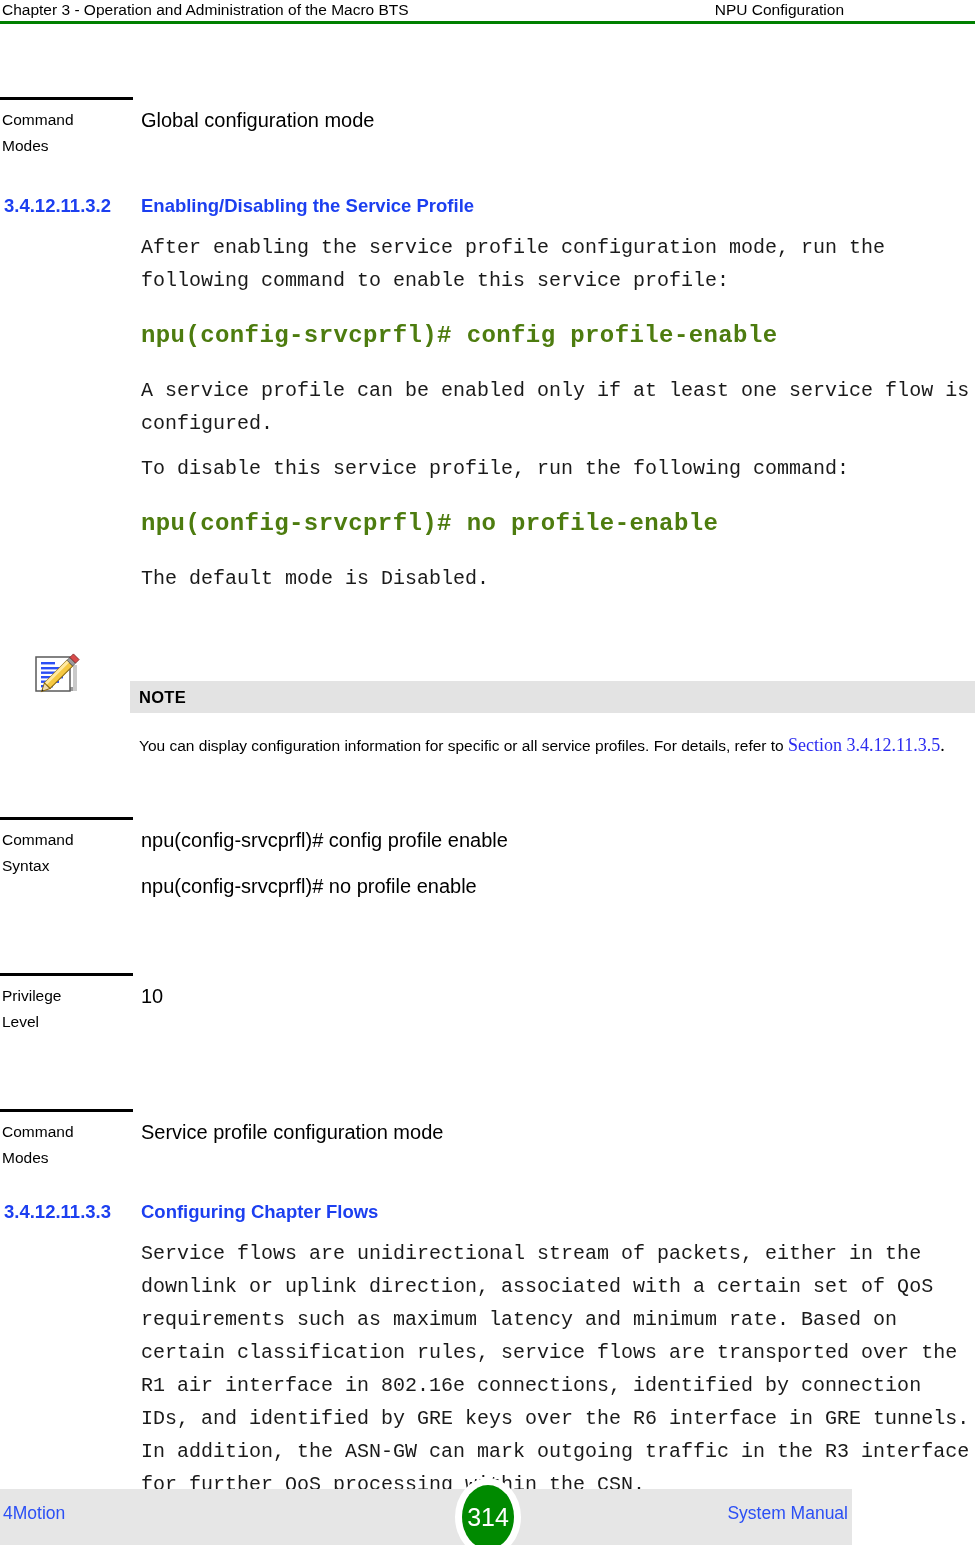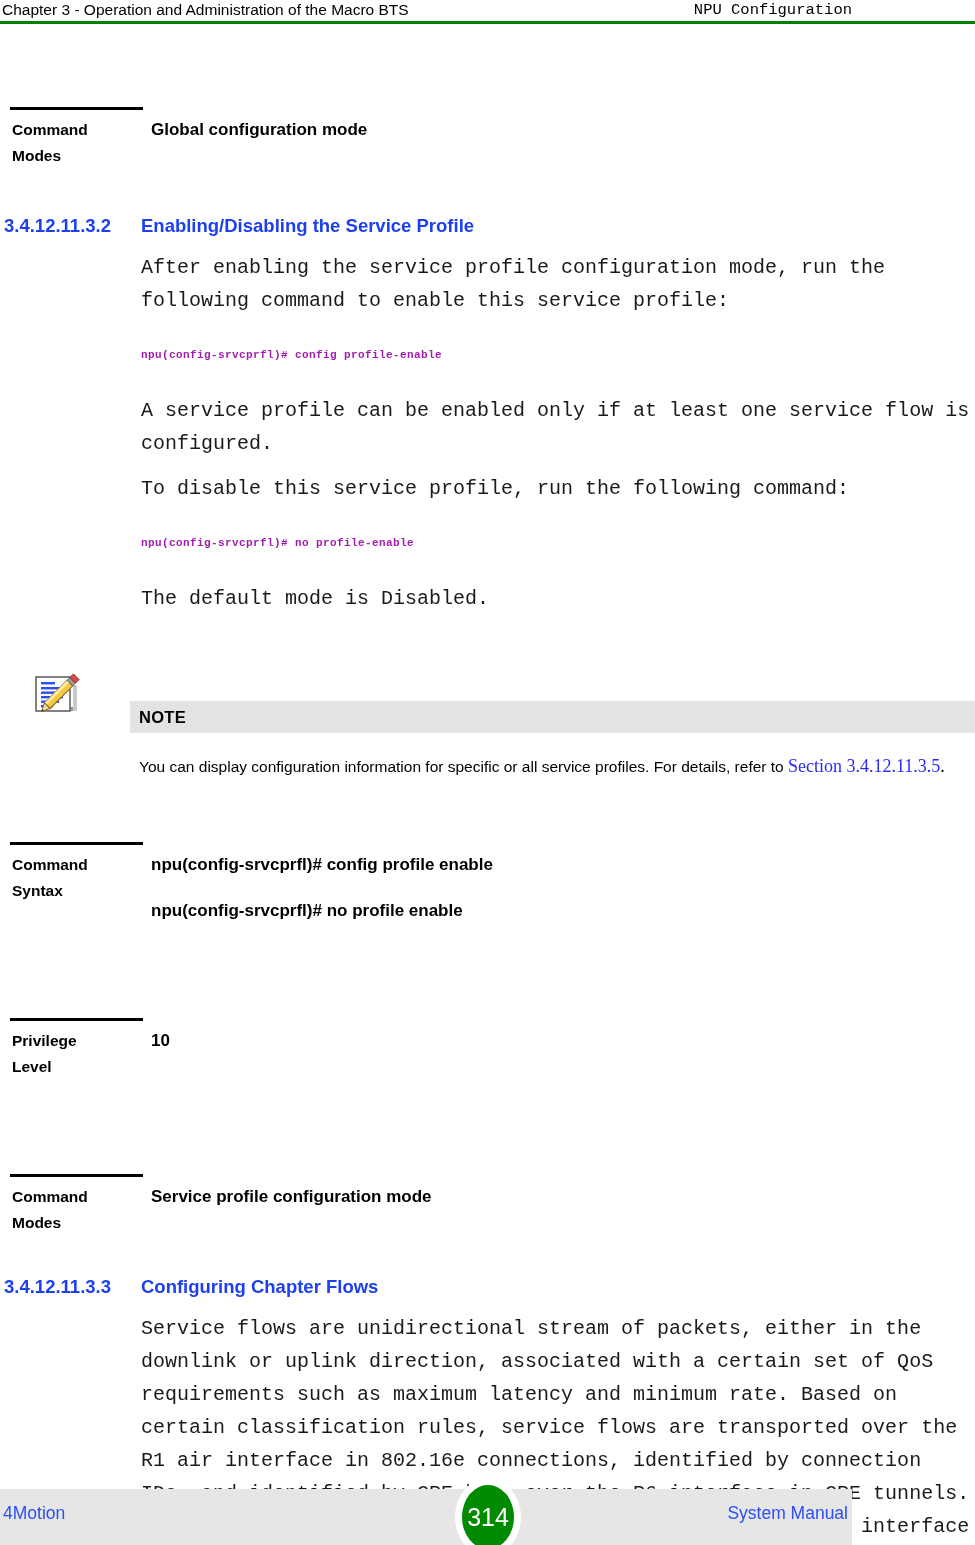--- a/index.html
+++ b/index.html
@@ -25,42 +25,41 @@
   .page-header .hdr-left,
   .page-header .hdr-right {
     position: absolute;
     top: 1px;
     font-family: "Liberation Sans", "DejaVu Sans", sans-serif;
     font-size: 15.5px;
     color: #000000;
     white-space: nowrap;
   }
   .page-header .hdr-left  { left: 2px; }
-  .page-header .hdr-right { right: 4px; font-family: Liberation Mono, monospace; }
+  .page-header .hdr-right { right: 12px; }
   .header-rule {
     position: absolute;
     left: 0; top: 21px;
     width: 975px;
     height: 3px;
     background: #008000;
   }
 
   
   .content {
     position: absolute;
     left: 0;
     top: 24px;
     width: 975px;
   }
 
   
   .cmd-table {
     position: relative;
-    margin: 10px;
-    font-weight: bold;
+    margin: 0;
   }
   .cmd-rule {
     width: 133px;
     height: 3px;
     background: #000000;
     margin: 0;
   }
   .cmd-row {
     display: flex;
     align-items: flex-start;
@@ -73,21 +72,21 @@
     font-family: "Liberation Sans", "DejaVu Sans", sans-serif;
     font-size: 15.5px;
     line-height: 26px;
     color: #000000;
   }
   .cmd-value {
     flex: 1 1 auto;
     box-sizing: border-box;
     padding: 7px 10px 0 8px;
     font-family: "Liberation Sans", "DejaVu Sans", sans-serif;
-    font-size: 17px;
+    font-size: 20px;
     line-height: 26px;
     color: #000000;
   }
   .cmd-value p { margin: 0 0 20px 0; }
   .cmd-value p:last-child { margin-bottom: 0; }
 
   
   .sec-heading {
     display: flex;
     align-items: baseline;
@@ -112,24 +111,24 @@
   .body-p {
     font-family: Liberation Mono, monospace;
     font-size: 20px;
     line-height: 33px;
     color: #1a1a1a;
     margin: 0;
   }
   .code-p {
     font-family: "Liberation Mono", "DejaVu Sans Mono", monospace;
     font-weight: bold;
-    font-size: 11px;
+    font-size: 24px;
     letter-spacing: 0.4px;
     line-height: 33px;
-    color: #a21caf;
+    color: #4d7c0f;
     margin: 0;
     white-space: pre;
   }
 
   
   .note-box {
     position: relative;
     margin-left: 0;
     display: flex;
     align-items: flex-start;
@@ -162,23 +161,23 @@
   .note-title {
     font-family: "Liberation Sans", "DejaVu Sans", sans-serif;
     font-weight: bold;
     font-size: 16.5px;
     color: #000000;
     letter-spacing: 0.3px;
   }
   .note-text {
     font-family: "Liberation Sans", "DejaVu Sans", sans-serif;
     font-size: 15.5px;
-    line-height: 25px;
-    color: #000000;
-    padding: 21px 20px 0 9px;
+    line-height: 36px;
+    color: #000000;
+    padding: 14px 20px 0 9px;
   }
   .note-link {
     font-family: "Liberation Serif", "DejaVu Serif", serif;
     font-size: 18px;
     color: #2b2bf0;
   }
   .note-period {
     font-family: "Liberation Serif", "DejaVu Serif", serif;
     font-size: 18px;
     color: #000000;

